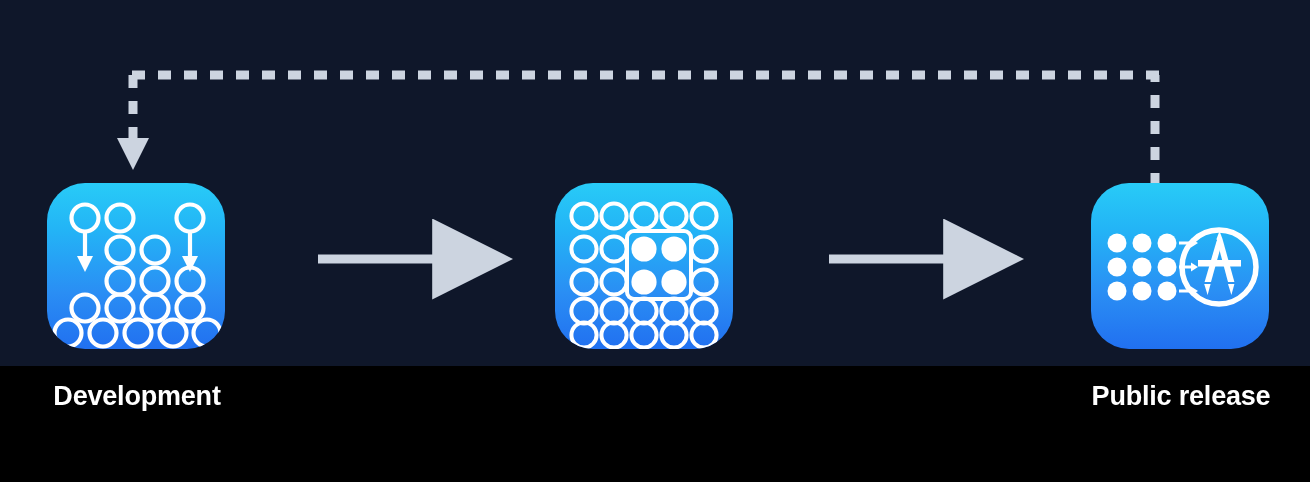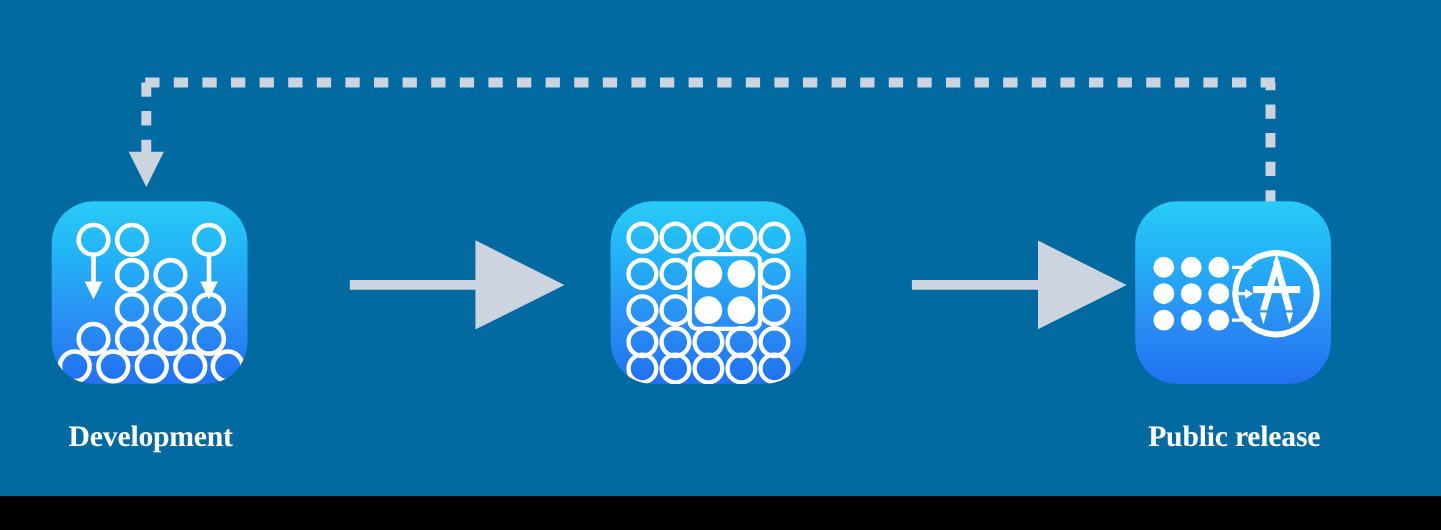--- a/index.html
+++ b/index.html
@@ -12,23 +12,22 @@
     height: 482px;
     position: relative;
     overflow: hidden;
     font-family: "Liberation Sans", sans-serif;
     background: #000000;
   }
   #stage {
     position: absolute;
     left: 0; top: 0;
     width: 1310px;
-    height: 451px;
-    background: #0369a1;
-    font-family: Liberation Serif, serif;
+    height: 366px;
+    background: #0f172a;
   }
 
   
   .node {
     position: absolute;
     width: 180px;
   }
   .node-icon {
     position: relative;
     width: 178px;
@@ -45,21 +44,21 @@
     text-align: center;
     color: #ffffff;
     font-size: 27px;
     font-weight: bold;
     letter-spacing: -0.2px;
     white-space: nowrap;
   }
 
   #node-development { left: 47px;   top: 183px; }
   #node-beta        { left: 555px;  top: 183px; }
-  #node-public      { left: 1032px; top: 183px; }
+  #node-public      { left: 1091px; top: 183px; }
 
   
   #connectors {
     position: absolute;
     left: 0; top: 0;
     width: 1310px;
     height: 482px;
     pointer-events: none;
   }
 

